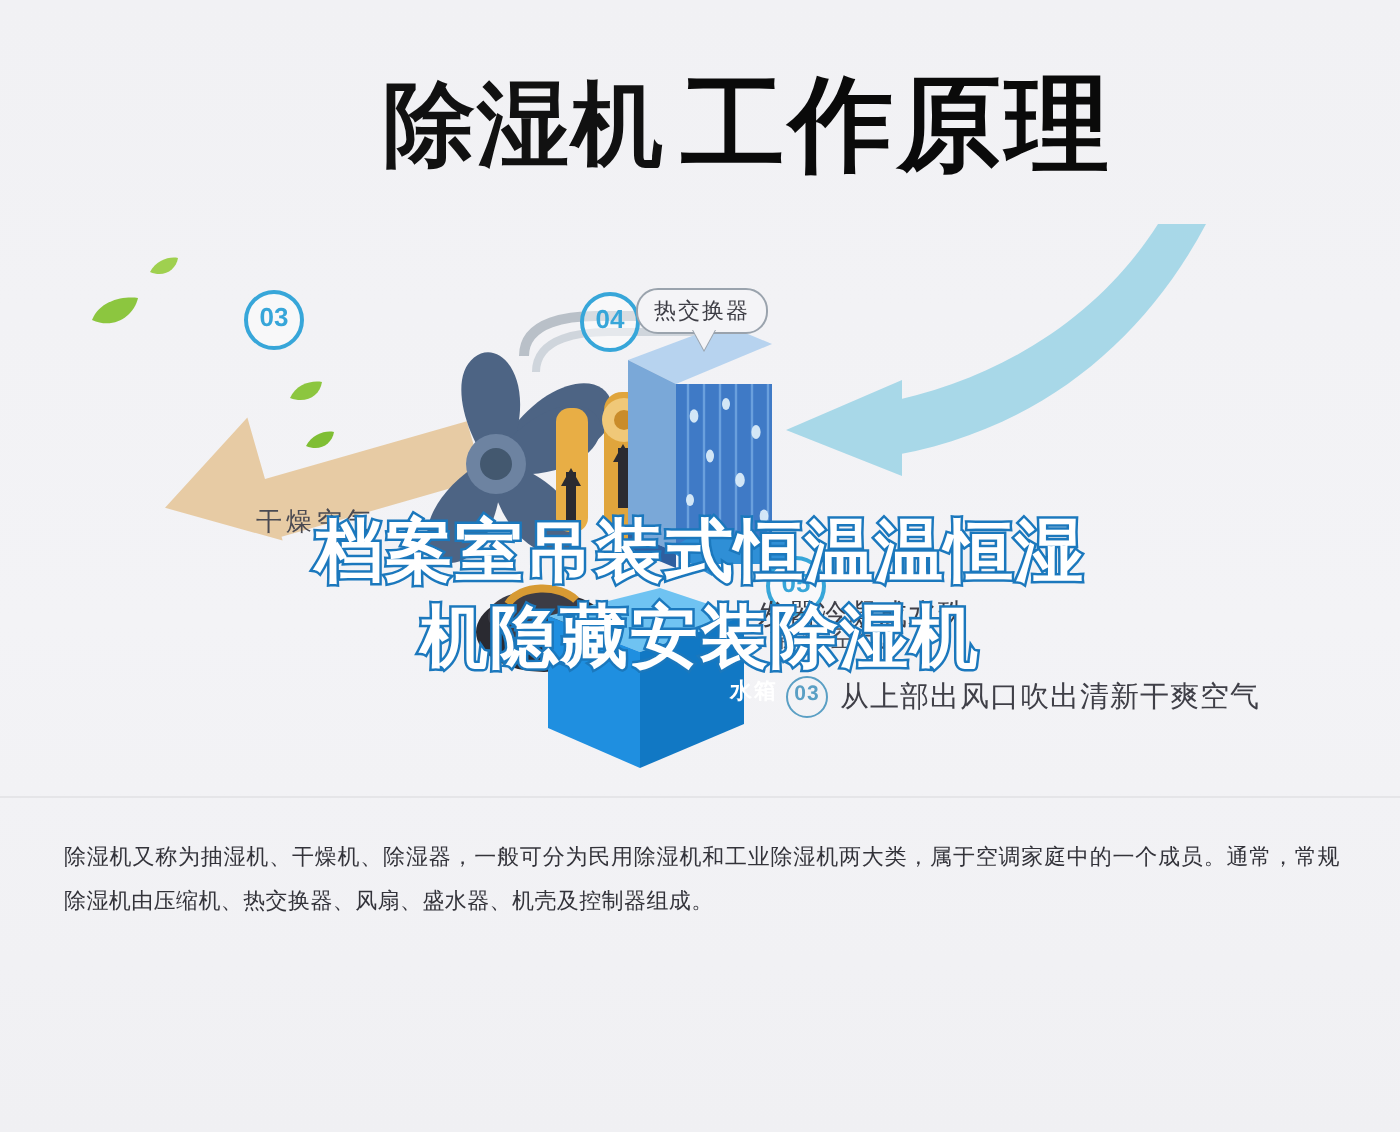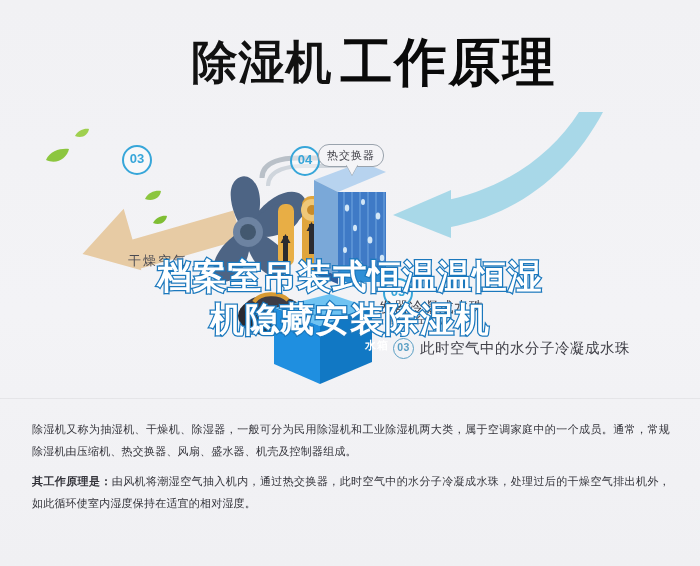--- a/index.html
+++ b/index.html
@@ -367,29 +367,28 @@
 
     <div class="callout">热交换器</div>
     <div class="callout-tail"></div>
 
     <div class="air-label" id="label-dry">干燥空气</div>
     <div class="air-label" id="label-humid">潮湿空气</div>
 
     <div class="step-line" id="step-02-text">发器冷凝成水珠</div>
     <div class="step-line" id="step-03-row">
       <span class="step-badge">03</span>
-      <span>此时空气中的水分子冷凝成水珠</span>
+      <span>从上部出风口吹出清新干爽空气</span>
     </div>
   </div>
 
   <div class="watermark">
     <span class="wm-l1">档案室吊装式恒温温恒湿</span>
     <span class="wm-l2">机隐藏安装除湿机</span>
   </div>
 
   <div class="divider"></div>
 
   <div class="copy">
     <p>除湿机又称为抽湿机、干燥机、除湿器，一般可分为民用除湿机和工业除湿机两大类，属于空调家庭中的一个成员。通常，常规除湿机由压缩机、热交换器、风扇、盛水器、机壳及控制器组成。</p>
-    <p><span class="lead">其工作原理是：</span><span>由风机将潮湿空气抽入机内，通过热交换器，此时空气中的水分子冷凝成水珠，处理过后的干燥空气排出机外，如此循环使室内湿度保持在适宜的相对湿度。</span></p>
   </div>
 
 </div>
 
 </body></html>

